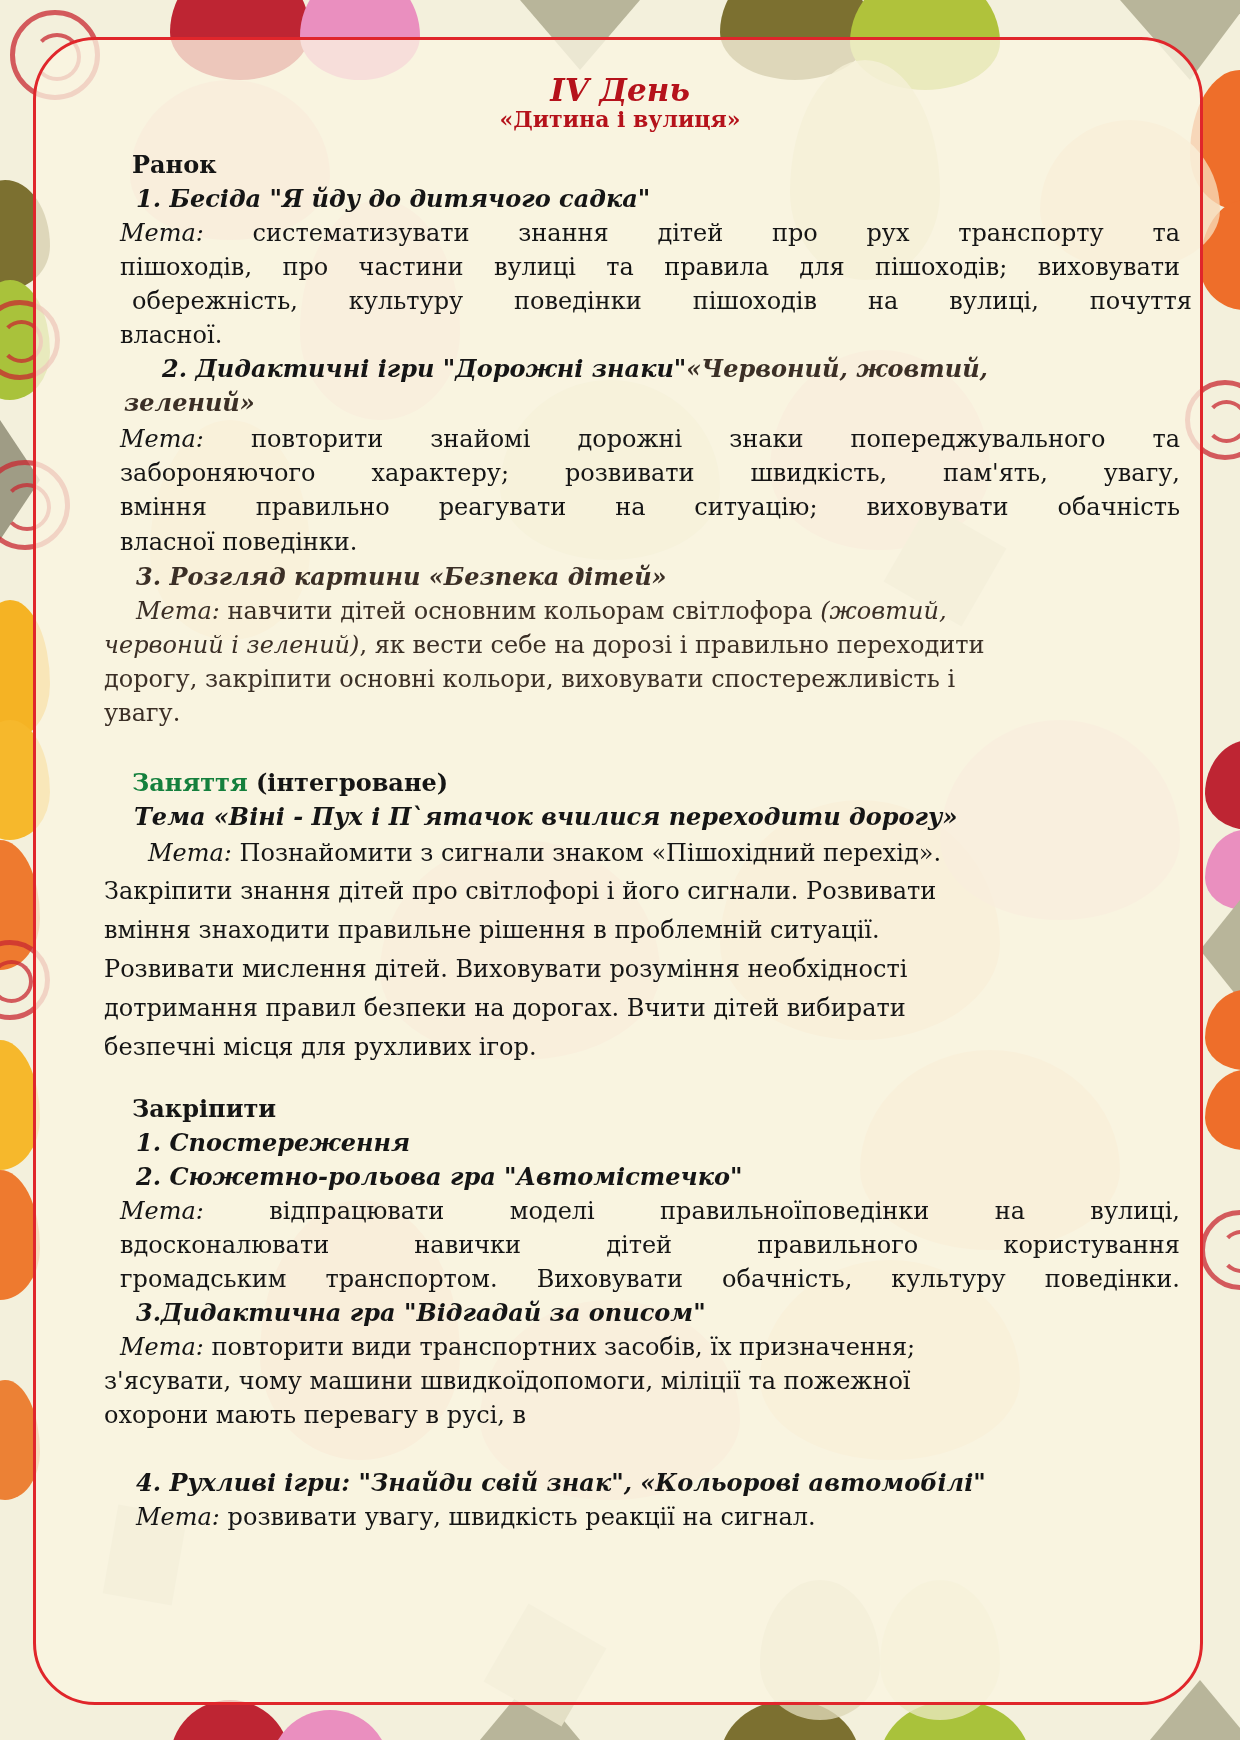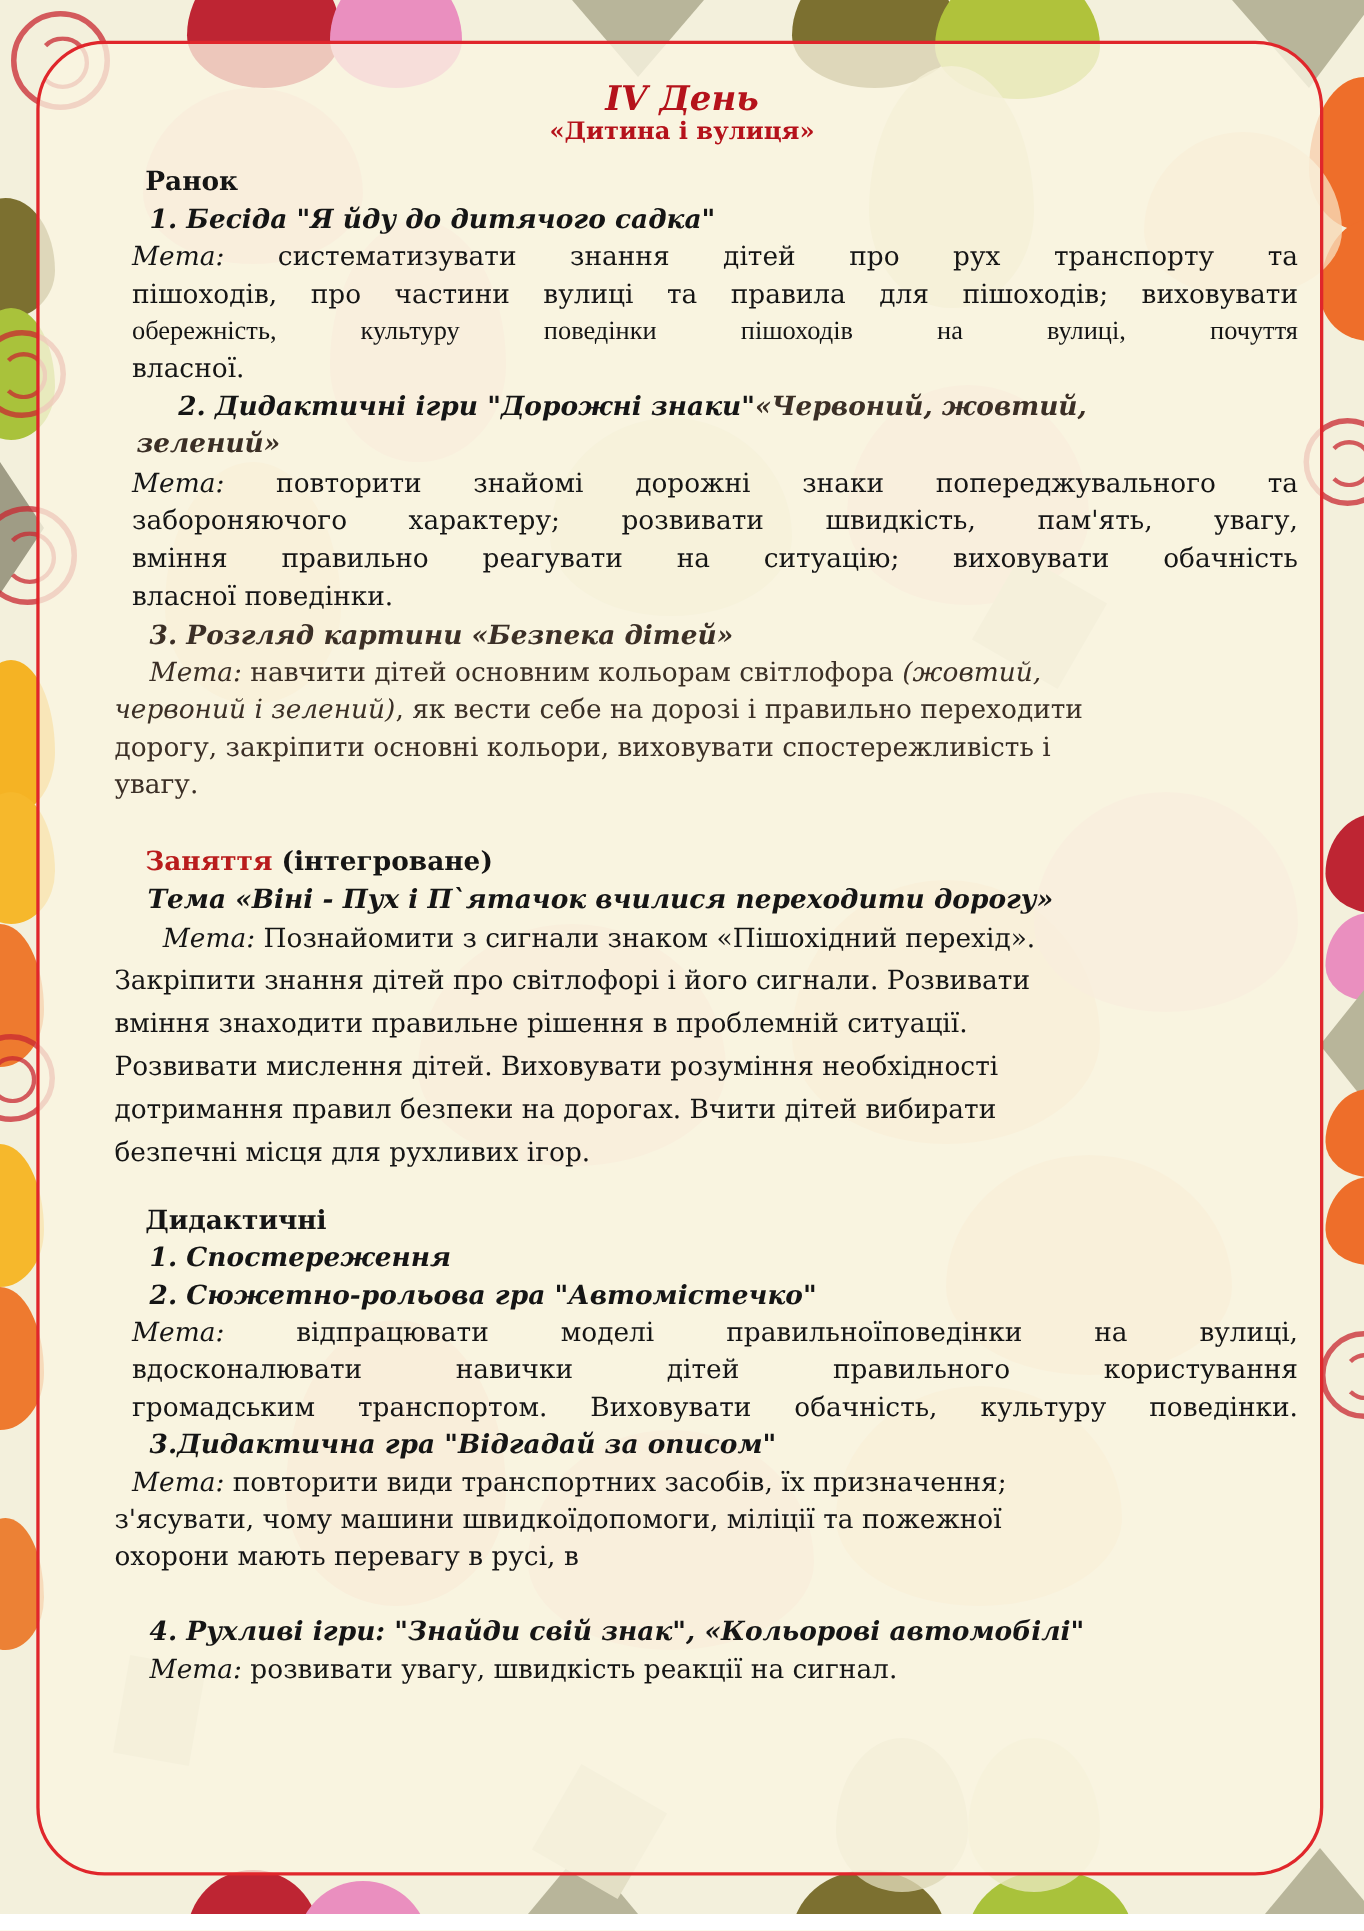--- a/index.html
+++ b/index.html
@@ -38,21 +38,21 @@
   .line { position: absolute; white-space: nowrap; line-height: 30px; }
   .title {
     position: absolute; left: 0; width: 1240px; text-align: center;
     color: #b5121b; font-weight: bold;
   }
   .t1 { top: 72px; font-size: 31px; font-style: italic; }
   .t2 { top: 106px; font-size: 22px; }
   .h { font-weight: bold; }
   .hi { font-weight: bold; font-style: italic; }
   .brown { color: #3b2f26; }
-  .red { color: #b91c1c; }
+  .red { color: #15803d; }
   .meta { font-style: italic; }
   .just {
     position: absolute; text-align: justify; text-align-last: justify;
     line-height: 30px; white-space: normal;
   }
 </style>
 </head>
 <body>
 
 <div class="page-bg">
@@ -124,21 +124,21 @@
   <div class="title t2">«Дитина і вулиця»</div>
 
   <div class="line h" style="left:132px;top:150px;">Ранок</div>
 
   <div class="line hi" style="left:136px;top:184px;">1. Бесіда "Я йду до дитячого садка"</div>
   <div class="just" style="left:120px;top:218px;width:1060px;">
     <span class="meta">Мета:</span>
     <span>систематизувати знання дітей про рух транспорту та</span>
   </div>
   <div class="just" style="left:120px;top:252px;width:1060px;">пішоходів, про частини вулиці та правила для пішоходів; виховувати</div>
-  <div class="just" style="left:120px;top:286px;width:1060px;font-family:Liberation Serif, serif;">обережність, культуру поведінки пішоходів на вулиці, почуття</div>
+  <div class="just" style="left:132px;top:286px;width:1060px;">обережність, культуру поведінки пішоходів на вулиці, почуття</div>
   <div class="line" style="left:120px;top:320px;">власної.</div>
 
   <div class="line hi" style="left:162px;top:354px;">
     <span>2. Дидактичні ігри "Дорожні знаки"</span><span class="brown">«Червоний, жовтий,</span>
   </div>
   <div class="line hi brown" style="left:124px;top:388px;">зелений»</div>
   <div class="just" style="left:120px;top:424px;width:1060px;">
     <span class="meta">Мета:</span>
     <span>повторити знайомі дорожні знаки попереджувального та</span>
   </div>
@@ -166,21 +166,21 @@
   <div class="line" style="left:148px;top:838px;">
     <span class="meta">Мета:</span>
     <span>Познайомити з сигнали знаком «Пішохідний перехід».</span>
   </div>
   <div class="line" style="left:104px;top:876px;">Закріпити знання дітей про світлофорі і його сигнали. Розвивати</div>
   <div class="line" style="left:104px;top:915px;">вміння знаходити правильне рішення в проблемній ситуації.</div>
   <div class="line" style="left:104px;top:954px;">Розвивати мислення дітей. Виховувати розуміння необхідності</div>
   <div class="line" style="left:104px;top:993px;">дотримання правил безпеки на дорогах. Вчити дітей вибирати</div>
   <div class="line" style="left:104px;top:1032px;">безпечні місця для рухливих ігор.</div>
 
-  <div class="line h" style="left:132px;top:1094px;">Дидактичні</div>
+  <div class="line h" style="left:132px;top:1094px;">Закріпити</div>
   <div class="line hi" style="left:136px;top:1128px;">1. Спостереження</div>
   <div class="line hi" style="left:136px;top:1162px;">2. Сюжетно-рольова гра "Автомістечко"</div>
   <div class="just" style="left:120px;top:1230px;width:1060px;">вдосконалювати навички дітей правильного користування</div>
   <div class="just" style="left:120px;top:1196px;width:1060px;">
     <span class="meta">Мета:</span>
     <span>відпрацювати моделі правильноїповедінки на вулиці,</span>
   </div>
   <div class="just" style="left:120px;top:1264px;width:1060px;">громадським транспортом. Виховувати обачність, культуру поведінки.</div>
 
   <div class="line hi" style="left:136px;top:1298px;">3.Дидактична гра "Відгадай за описом"</div>

